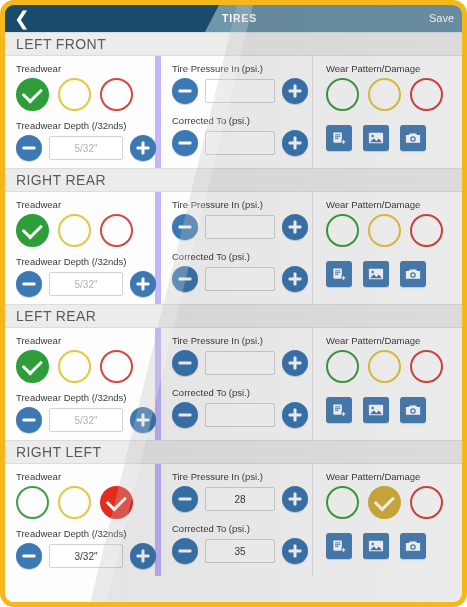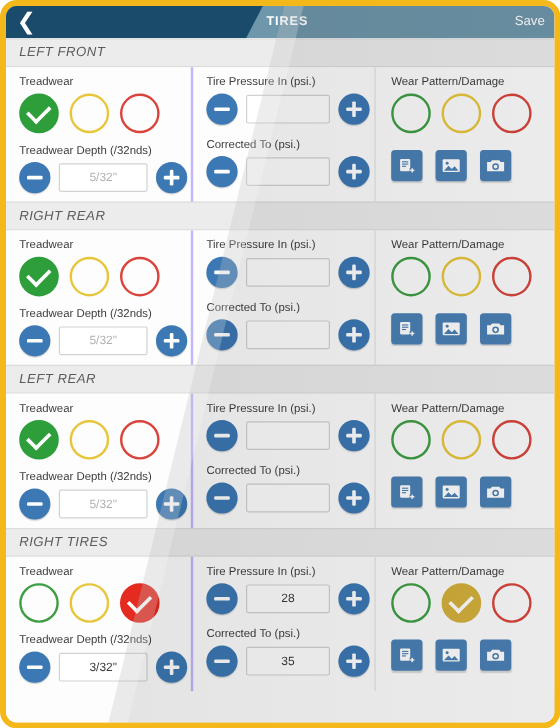--- a/index.html
+++ b/index.html
@@ -103,39 +103,38 @@
     height: 24px;
     background: #ececec;
     border-top: 1px solid #dcdcdc;
     border-bottom: 1px solid #dcdcdc;
     display: flex;
     align-items: center;
     padding-left: 11px;
     box-sizing: border-box;
   }
   .section-header-label {
-    font-size: 11px;
+    font-size: 14px;
     color: #5b5b5b;
     letter-spacing: 0.4px;
-    font-style: italic;
   }
 
   .section-body {
     display: flex;
     background: #fdfdfd;
     height: 112px;
     box-sizing: border-box;
   }
 
   .col {
     box-sizing: border-box;
     padding: 7px 0 0 11px;
     position: relative;
   }
-  .col-tread { width: 156px; border-right: 2px solid #c4b5fd; }
+  .col-tread { width: 156px; border-right: 6px solid #c4b5fd; }
   .col-press { width: 152px; border-right: 1px solid #e3e3e3; }
   .col-wear  { width: 149px; padding-left: 13px; }
 
   .field-label {
     font-size: 9.5px;
     color: #3c3c3c;
     margin-bottom: 4px;
     white-space: nowrap;
   }
 
@@ -496,21 +495,21 @@
                     <circle cx="9" cy="8.5" r="1.7" fill="#ffffff"></circle>
                   </svg>
                 </span>
               </div>
             </div>
           </div>
         </div>
       </div>
       <div class="section">
         <div class="section-header">
-          <span class="section-header-label">RIGHT TIRES</span>
+          <span class="section-header-label">RIGHT LEFT</span>
         </div>
         <div class="section-body">
           <div class="col col-tread">
             <div class="field-label">Treadwear</div>
             <div class="circle-row">
               <div class="circ green"></div>
               <div class="circ yellow"></div>
               <div class="circ red sel">
                 <span class="check"></span>
               </div>

